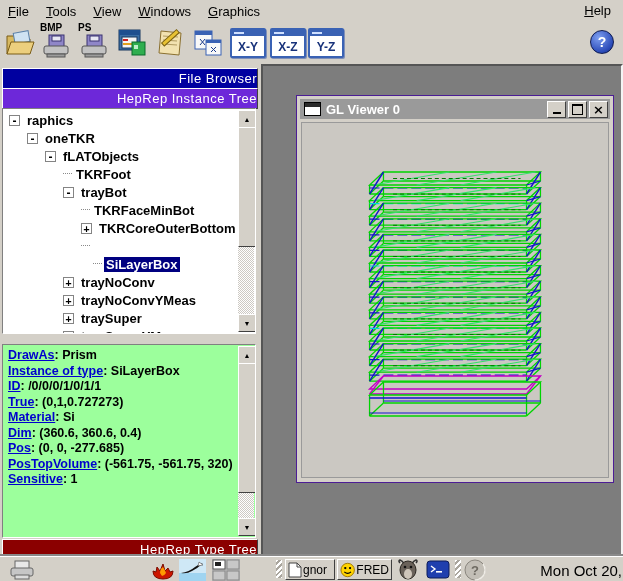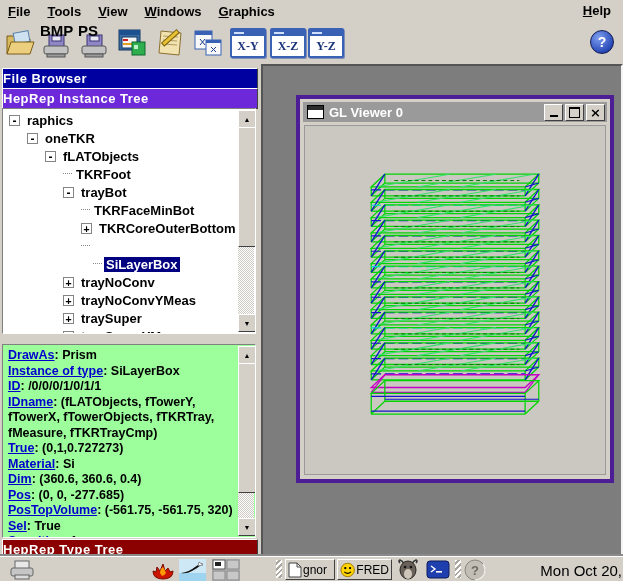--- a/index.html
+++ b/index.html
@@ -8,47 +8,47 @@
     background:#d4d0c8;font-family:"Liberation Sans",sans-serif;
     -webkit-font-smoothing:none;
   }
   
   .bev-out{border-top:1px solid #fff;border-left:1px solid #fff;
            border-right:1px solid #404040;border-bottom:1px solid #404040}
   .bev-in{border-top:1px solid #808080;border-left:1px solid #808080;
           border-right:1px solid #fff;border-bottom:1px solid #fff}
   
   #menubar{position:absolute;left:0;top:0;width:623px;height:22px;
-    display:flex;align-items:center;font-size:13px;font-weight:bold;color:#000}
+    display:flex;align-items:center;font-size:13px;font-weight:normal;color:#000}
   #menu-items{display:flex;gap:17px;padding-left:8px}
   .menu-item{cursor:default;white-space:nowrap}
   #menu-help{position:absolute;right:12px;top:3px}
   
   #toolbar{position:absolute;left:0;top:22px;width:623px;height:42px}
   .tb{position:absolute;top:3px;width:36px;height:36px;display:flex;
       align-items:center;justify-content:center}
   .tb svg{display:block}
-  .tb-label{position:absolute;top:-3px;left:2px;font-size:15px;font-weight:bold;color:#000}
+  .tb-label{position:absolute;top:-3px;left:2px;font-size:10px;font-weight:bold;color:#000}
   .axis-btn{position:absolute;top:6px;width:36px;height:30px;background:#fff;
     border:2px solid #3a62b4;border-radius:2px;box-shadow:1px 1px 0 #8090b8;
     display:flex;align-items:flex-end;justify-content:center;
-    font-size:12px;font-weight:bold;color:#18327a;font-family:Liberation Serif, serif;
+    font-size:12px;font-weight:bold;color:#18327a;font-family:Liberation Sans, sans-serif;
     padding-bottom:2px;box-sizing:border-box}
   .axis-btn::before{content:"";position:absolute;left:0;top:0;right:0;height:6px;
     background:#3a62b4}
   .axis-btn::after{content:"";position:absolute;left:2px;top:2px;width:10px;height:2px;
     background:#cfe0ff}
   #help-btn{position:absolute;right:9px;top:8px;width:22px;height:22px;border-radius:50%;
     background:radial-gradient(circle at 35% 30%,#7e9ff0,#2a4ab8 70%,#16266a);
     color:#fff;font-weight:bold;font-size:14px;display:flex;align-items:center;
     justify-content:center;border:1px solid #101c50}
   
   .panel-hdr{position:absolute;left:2px;width:254px;height:19px;color:#fff;
-    font-size:13px;font-weight:bold;display:flex;align-items:center;
-    justify-content:flex-start;letter-spacing:.5px}
+    font-size:13px;font-weight:normal;display:flex;align-items:center;
+    justify-content:flex-end;letter-spacing:.5px}
   #hdr-file-browser{top:68px;background:#0000a0}
   #hdr-instance-tree{top:88px;background:#6d28d9}
   #hdr-type-tree{top:539px;background:#8b0000;height:18px}
   #tree-view{position:absolute;left:2px;top:108px;width:254px;height:226px;
     background:#fff;overflow:hidden;box-sizing:border-box}
   .tree-row{height:18px;display:flex;align-items:center;font-size:13px;
     font-weight:bold;color:#000;white-space:nowrap}
   .tree-stub{width:9px;height:1px;border-top:1px dotted #8a8a8a;margin-right:2px;flex:none}
   .tree-toggle{width:11px;height:11px;flex:none;background:#fff;border:1px solid #848484;
     font-size:10px;line-height:9px;text-align:center;margin-right:5px;color:#000;
@@ -70,21 +70,21 @@
   .vsb .arr{position:absolute;left:0;width:16px;height:16px;background:#d4d0c8;
     display:flex;align-items:center;justify-content:center;font-size:7px;color:#000}
   .vsb .arr.up{top:0}.vsb .arr.down{bottom:0}
   .vsb .thumb{position:absolute;left:0;width:16px;background:#d4d0c8}
   
   #mdi{position:absolute;left:261px;top:64px;width:362px;height:492px;
     background:#7d7d7d;box-sizing:border-box;
     border-top:2px solid #555;border-left:2px solid #555;
     border-right:2px solid #f4f4f4;border-bottom:2px solid #f4f4f4}
   #gl-window{position:absolute;left:33px;top:29px;width:318px;height:388px;
-    background:#d4d0c8;border:4px solid #4c1d95;box-sizing:border-box;padding:3px}
+    background:#d4d0c8;border:1px solid #4c1d95;box-sizing:border-box;padding:3px}
   #gl-titlebar{height:20px;background:#9a9a9a;display:flex;align-items:center;
     color:#fff;font-weight:bold;font-size:13px;padding:0 2px;position:relative}
   #gl-title-icon{width:15px;height:12px;background:#fff;border:1px solid #000;
     margin:0 5px 0 2px;position:relative;flex:none}
   #gl-title-icon::before{content:"";position:absolute;left:0;top:0;right:0;height:4px;
     background:#2a2a2a}
   .cap-btn{width:17px;height:15px;background:#d4d0c8;margin-left:2px;
     display:flex;align-items:center;justify-content:center;position:relative;flex:none}
   #btn-min::after{content:"";width:8px;height:2px;background:#000;margin-top:7px}
   #btn-max::after{content:"";width:9px;height:8px;border:1px solid #000;border-top-width:2px}
@@ -254,27 +254,25 @@
   </div>
 </div>
 
 <div id="splitter-h"></div>
 
 <div id="info-panel" class="bev-in">
   <div id="info-body">
       <div><span class="info-label">DrawAs</span>: Prism</div>
       <div><span class="info-label">Instance of type</span>: SiLayerBox</div>
       <div><span class="info-label">ID</span>: /0/0/0/1/0/1/1</div>
-      <div><span class="info-label">IDname</span>: (fLATObjects, fTowerY, fTowerX, fTowerObjects, fTKRTray, fMeasure, fTKRTrayCmp)</div>
       <div><span class="info-label">True</span>: (0,1,0.727273)</div>
       <div><span class="info-label">Material</span>: Si</div>
       <div><span class="info-label">Dim</span>: (360.6, 360.6, 0.4)</div>
       <div><span class="info-label">Pos</span>: (0, 0, -277.685)</div>
       <div><span class="info-label">PosTopVolume</span>: (-561.75, -561.75, 320)</div>
-      <div><span class="info-label">Sel</span>: True</div>
       <div><span class="info-label">Sensitive</span>: 1</div>
     </div>
   <div class="vsb">
     <div class="arr up bev-out">▲</div>
     <div class="thumb bev-out" style="top:17px;height:128px"></div>
     <div class="arr down bev-out">▼</div>
   </div>
 </div>
 
 <div id="hdr-type-tree" class="panel-hdr bev-out">

